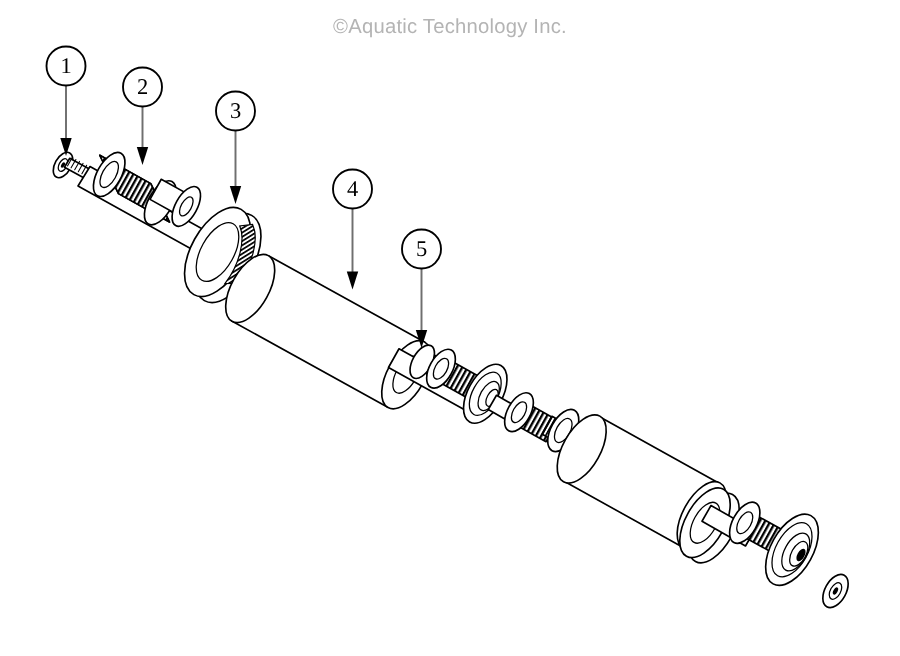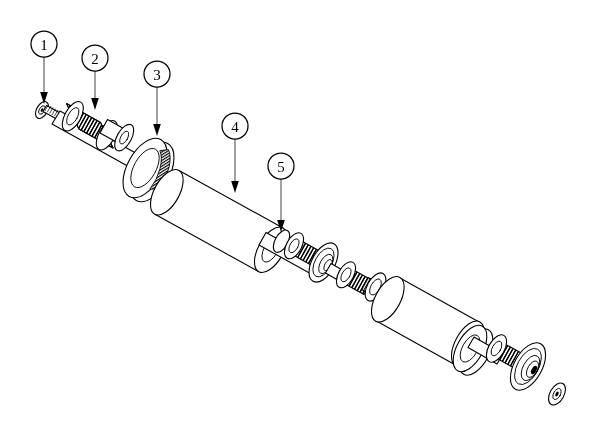--- a/index.html
+++ b/index.html
@@ -59,20 +59,21 @@
     text-anchor: middle;
     dominant-baseline: central;
     user-select: none;
   }
 </style>
 </head>
 <body>
 
 <div id="diagram-root">
 
+  <div class="copyright-text">©Aquatic Technology Inc.</div>
 
   <svg class="drawing" viewBox="0 0 600 437">
 
     <defs>
 
       <pattern id="splinePat" width="3.1" height="10" patternUnits="userSpaceOnUse" patternTransform="rotate(29)">
         <rect width="3.1" height="10" fill="#ffffff"></rect>
         <rect width="1.55" height="10" fill="#000000"></rect>
       </pattern>
       <pattern id="splinePatFine" width="2.4" height="10" patternUnits="userSpaceOnUse" patternTransform="rotate(29)">

